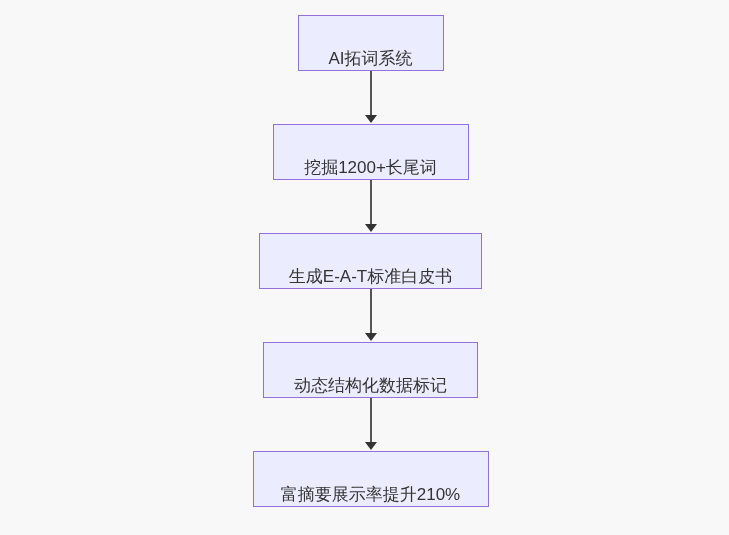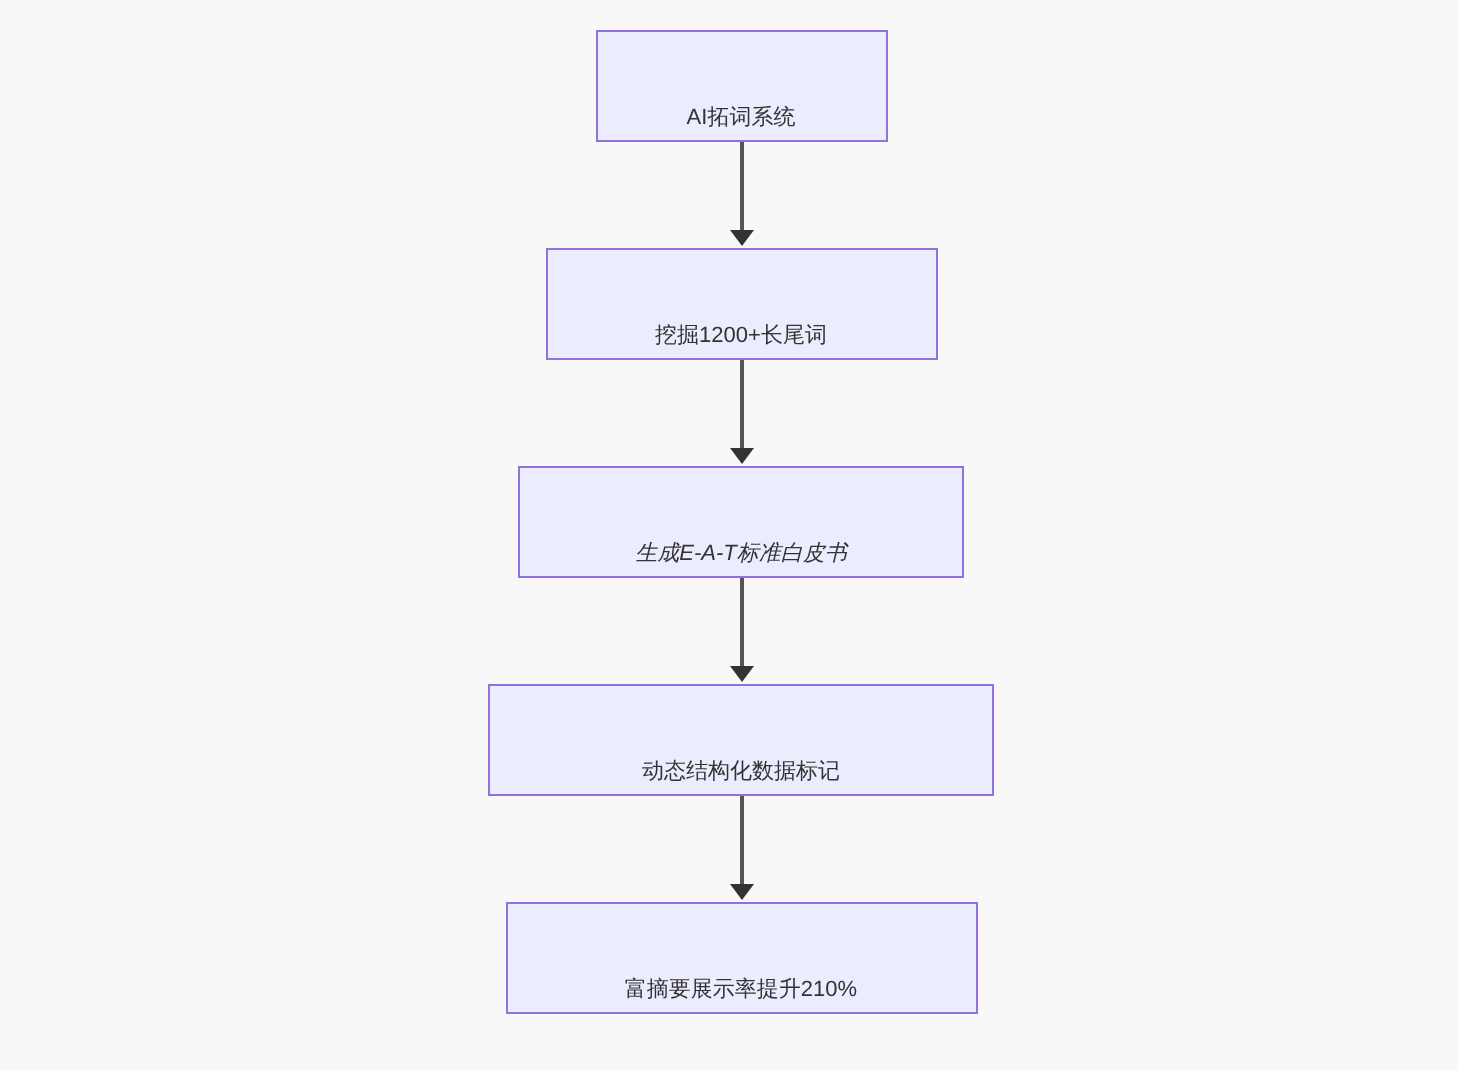--- a/index.html
+++ b/index.html
@@ -31,29 +31,29 @@
   .node {
     height: 56px;
     background: var(--node-fill);
     border: 1px solid var(--node-border);
     display: flex;
     align-items: center;
     justify-content: center;
     flex: 0 0 auto;
   }
   .node .label {
-    font-size: 11px;
+    font-size: 17px;
     color: var(--text);
     white-space: nowrap;
     margin-top: 30px;
   }
   .n1 { width: 146px; }
   .n2 { width: 196px; justify-content: center; }
-  .n3 { width: 223px; font-style: italic; }
-  .n4 { width: 253px; }
+  .n3 { width: 223px; }
+  .n4 { width: 215px; }
   .n5 { width: 236px; }
   .edge {
     height: 53px;
     display: flex;
     flex-direction: column;
     align-items: center;
     justify-content: flex-start;
     flex: 0 0 auto;
   }
   .edge .shaft {

